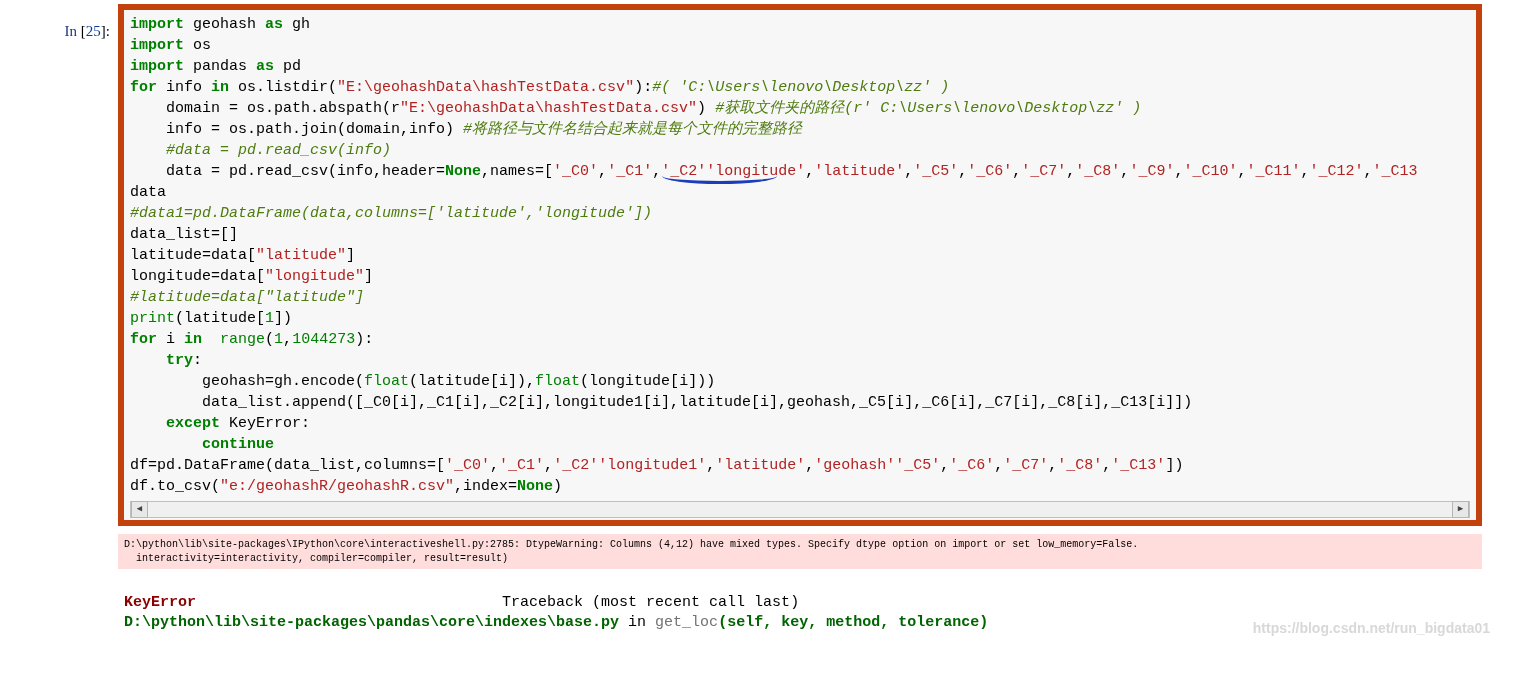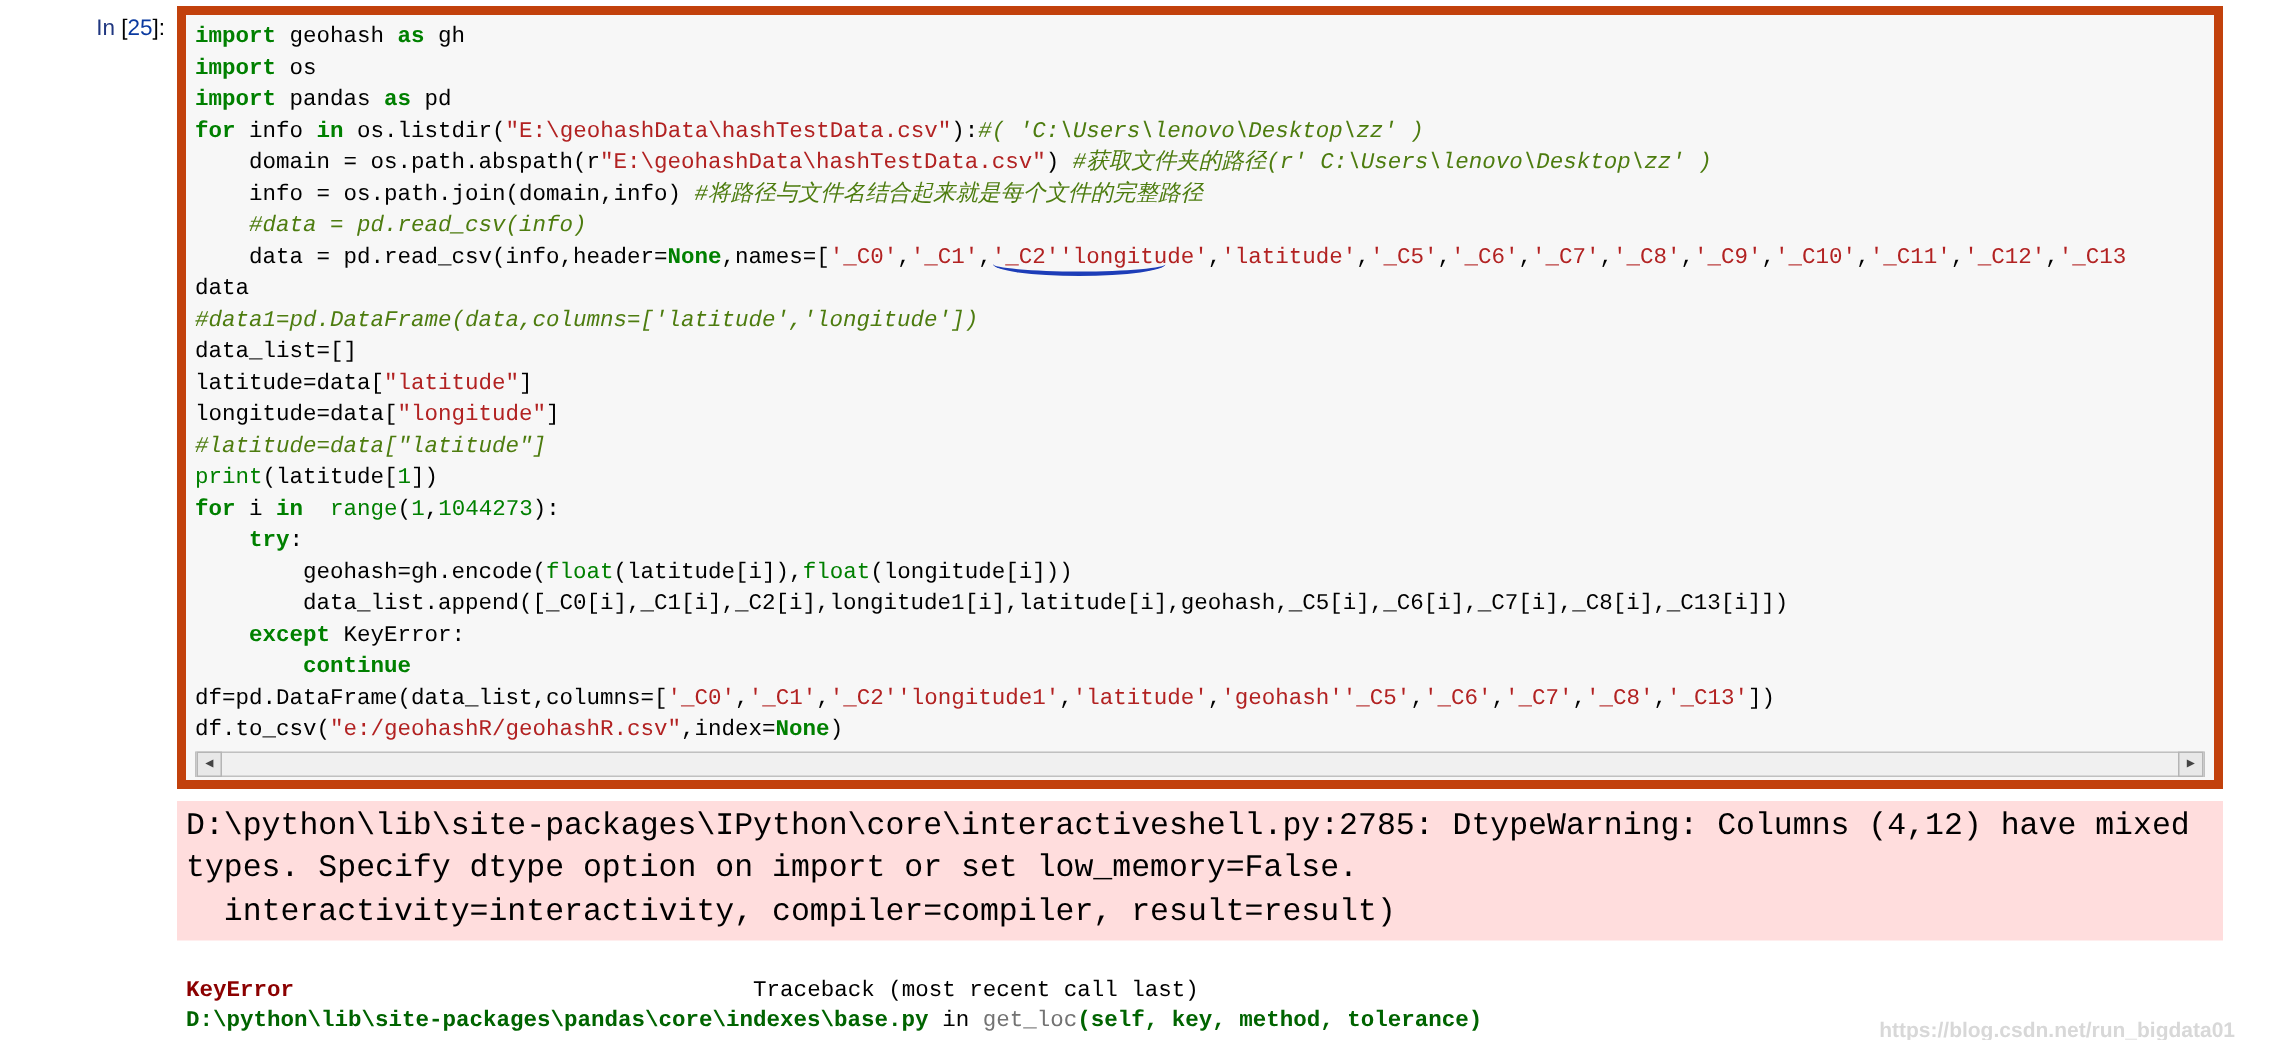--- a/index.html
+++ b/index.html
@@ -16,23 +16,24 @@
     box-sizing: border-box;
   }
   .cell {
     display: flex;
     align-items: flex-start;
   }
   .prompt {
     flex: 0 0 92px;
     text-align: right;
     padding: 6px 8px 0 0;
-    font-family: Liberation Sans, sans-serif;
+    font-family: Liberation Serif, serif;
     font-size: 15px;
     user-select: none;
+    margin-top: 13px;
   }
   .prompt-in { color: #203780; }
   .prompt .num { color: #0b3aa0; }
   .code-area {
     flex: 1 1 auto;
     border: 6px solid #c2410c;
     background: #f7f7f7;
     padding: 4px 6px 2px 6px;
     line-height: 1.40;
     overflow: hidden;
@@ -60,21 +61,21 @@
 
   .output-area {
     flex: 1 1 auto;
     padding-top: 8px;
     box-sizing: border-box;
   }
   .stderr {
     background: #fdd;
     padding: 4px 6px;
     font-family: "Consolas","Courier New","DejaVu Sans Mono",monospace;
-    font-size: 21px;
+    font-size: 10px;
     line-height: 1.35;
     white-space: pre-wrap;
     color: #000;
   }
   .traceback {
     padding: 4px 6px;
     font-family: "Consolas","Courier New","DejaVu Sans Mono",monospace;
     font-size: 15px;
     line-height: 1.35;
     white-space: pre;

